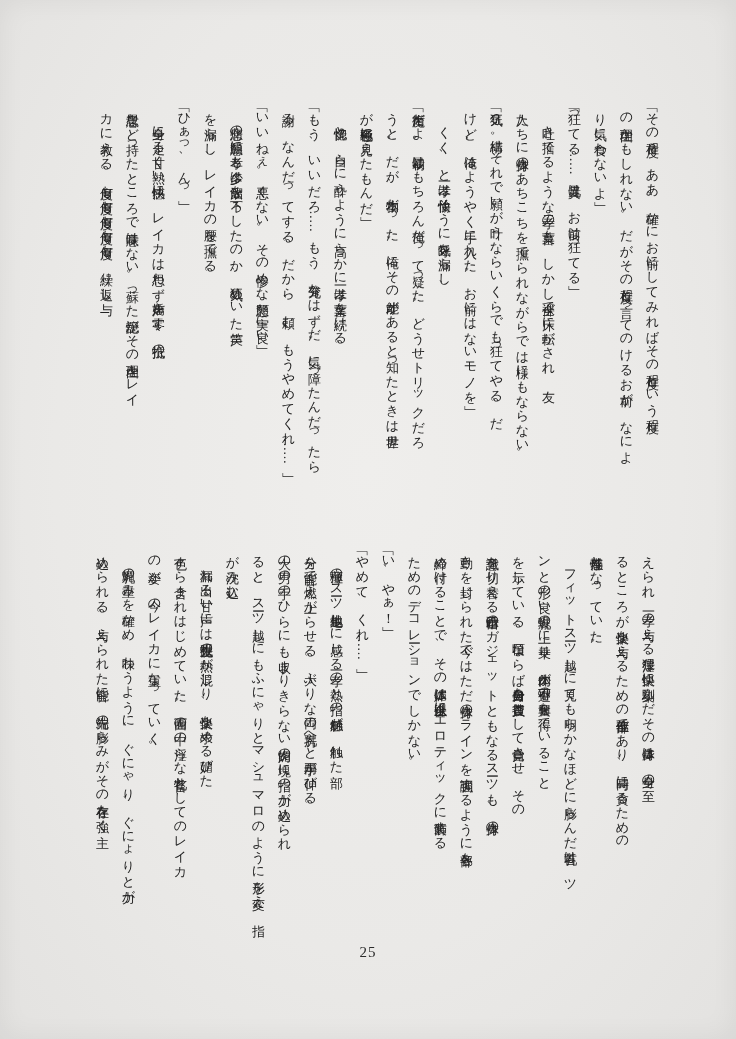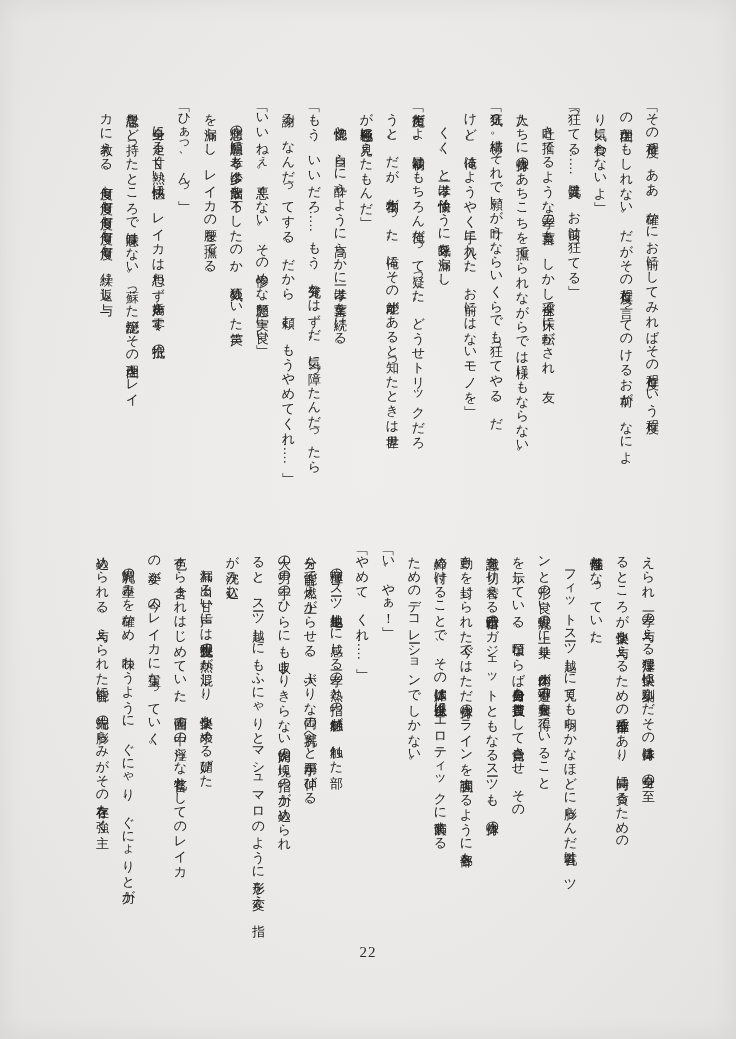--- a/index.html
+++ b/index.html
@@ -105,14 +105,14 @@
       <div class="col">分を官能で燃え上がらせる。大ぶりな両の乳房へと両手が伸びる。</div>
       <div class="col">大の男の手のひらにも収まりきらない媚肉の塊に指の力が込められ</div>
       <div class="col">ると、スーツ越しにもふにゃりとマシュマロのように形を変え、指</div>
       <div class="col">が沈み込む。</div>
       <div class="col">　漏れ出る甘い声には先程以上の熱が混じり、快楽を求める媚びた</div>
       <div class="col">色すら含まれはじめていた。画面の中の淫らな牝畜としてのレイカ</div>
       <div class="col">の姿が、今のレイカに重なっていく。</div>
       <div class="col">　媚乳の重みを確かめ、味わうように、ぐにゃり、ぐにょりと力が</div>
       <div class="col">込められる。与えられた官能に、先端の膨らみがその存在を強く主</div>
     </div>
-  <div class="page-number">22</div>
+  <div class="page-number">25</div>
 </div>
 
 </body></html>

